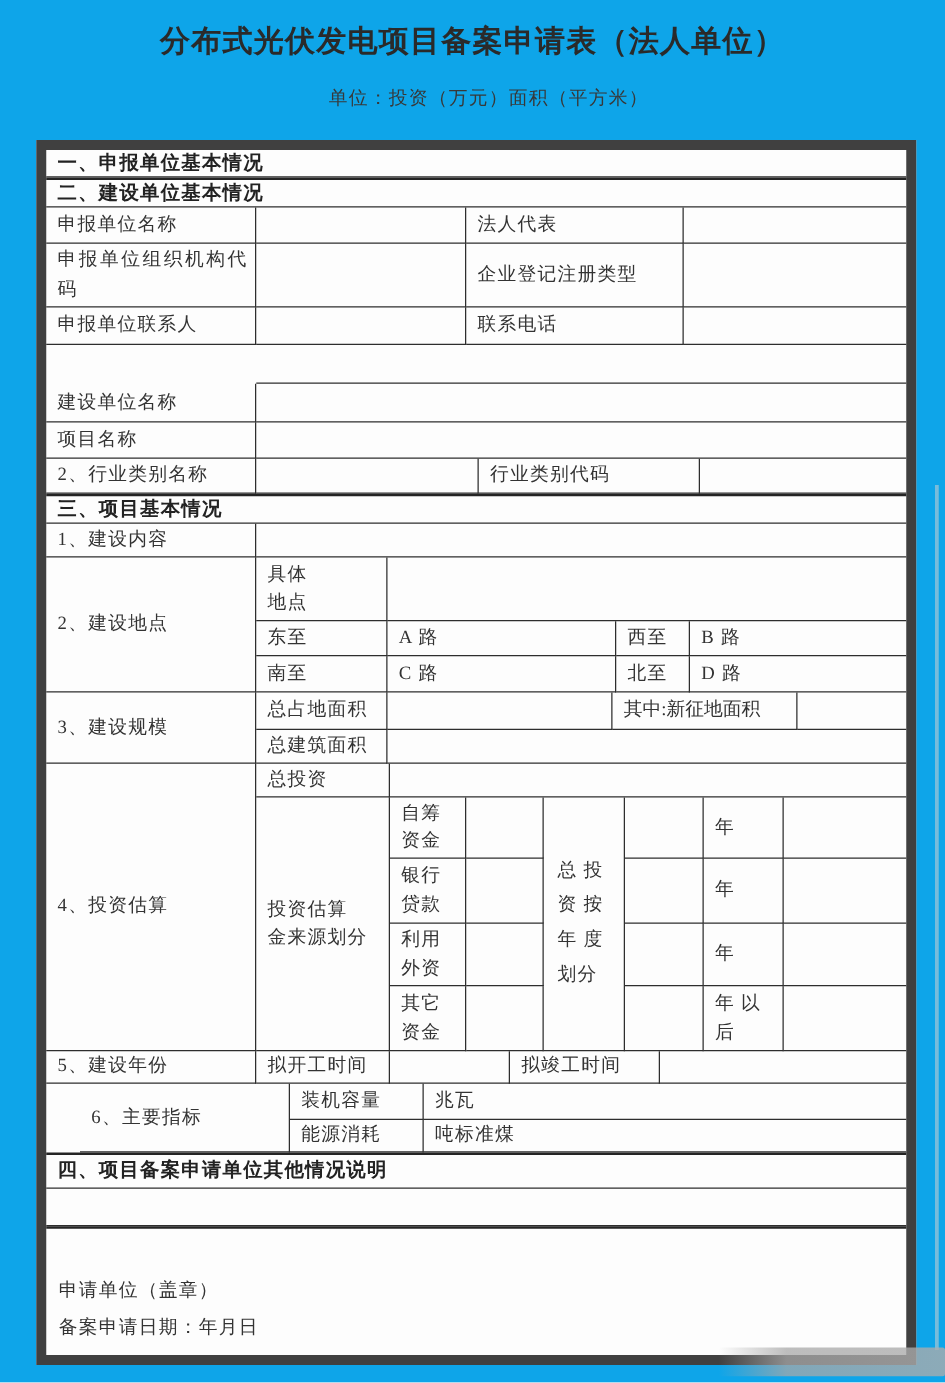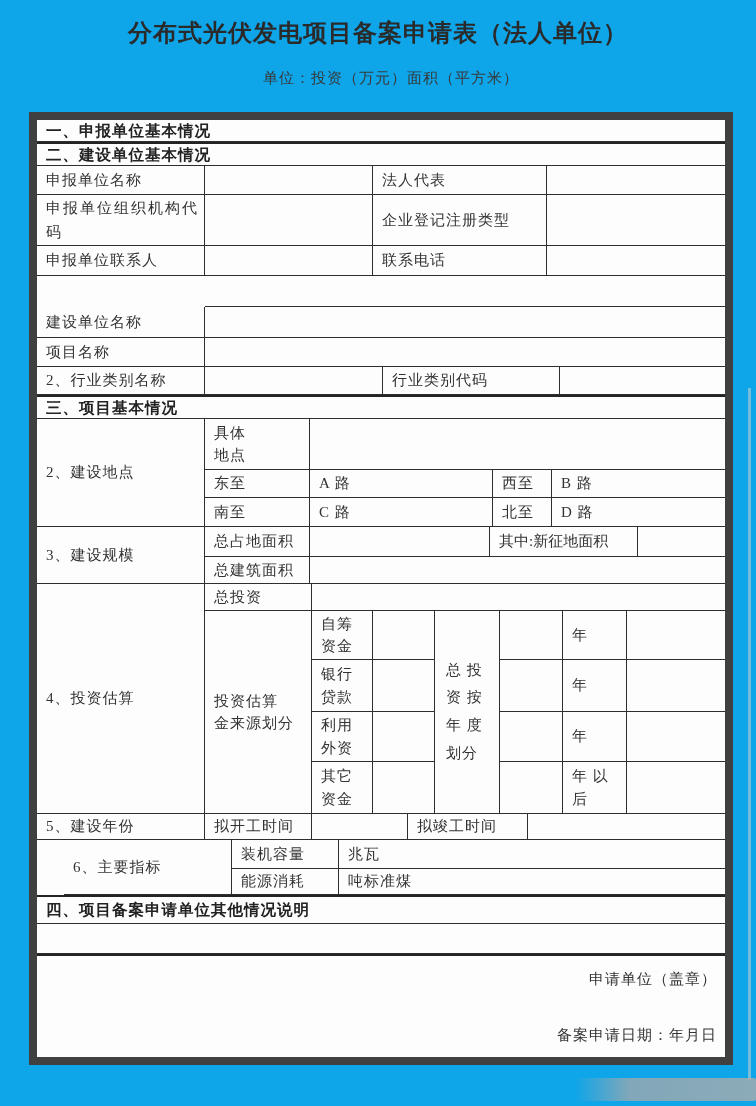--- a/index.html
+++ b/index.html
@@ -33,22 +33,22 @@
     font-size:15px; line-height:1.4; letter-spacing:1px;
     white-space:pre-line; overflow:hidden; color:#333;
   }
   .end { border-right:none; }
   .nbb { border-bottom:none; }
   .hdr { font-weight:700; font-size:15.5px; letter-spacing:1px; color:#222; }
   .vmid { line-height:1.5; }
   .byyear { line-height:1.85; padding-left:11px; }
   .orgcode { letter-spacing:2px; line-height:1.6; }
   .sig {
-    flex-direction:column; justify-content:flex-end; align-items:flex-end;
-    padding:6px 8px 8px 10px; line-height:1.9;gap:27px;
+    flex-direction:column; justify-content:flex-end; align-items:flex-start;
+    padding:6px 8px 8px 10px; line-height:1.9;
   }
   
   .g-h   { grid-template-columns:1fr; }
   .g-s1  { grid-template-columns:168px 168px 174px 1fr; grid-template-rows:29px 51px 30px;
            grid-template-areas:"l1 v1 l2 v2" "l3 v3 l4 v4" "l5 v5 l6 v6"; }
   .g-s2a { grid-template-columns:168px 1fr; grid-template-rows:31px 31px 29px;
            grid-template-areas:"p1 q1" "p2 q2" "p3 q3"; }
   .g-s2b { grid-template-columns:168px 178px 177px 1fr; grid-template-rows:28px;
            grid-template-areas:"l1 v1 l2 v2"; }
   .g-row2 { grid-template-columns:168px 1fr; grid-template-rows:27px; grid-template-areas:"l1 v1"; }
@@ -123,20 +123,24 @@
     </div>
     <div class="band g-s2b">
       <div class="c" style="grid-area:l1">2、行业类别名称</div>
       <div class="c" style="grid-area:v1"></div>
       <div class="c" style="grid-area:l2">行业类别代码</div>
       <div class="c end" style="grid-area:v2"></div>
     </div>
 
     <div class="band g-h hrow tt">
       <div class="c end hdr">三、项目基本情况</div>
+    </div>
+    <div class="band g-row2">
+      <div class="c" style="grid-area:l1">1、建设内容</div>
+      <div class="c end" style="grid-area:v1"></div>
     </div>
     <div class="band g-loc">
       <div class="c" style="grid-area:a">2、建设地点</div>
       <div class="c vmid" style="grid-area:d">具体
 地点</div>
       <div class="c end" style="grid-area:dv"></div>
       <div class="c" style="grid-area:e">东至</div>
       <div class="c" style="grid-area:ev">A 路</div>
       <div class="c" style="grid-area:w">西至</div>
       <div class="c end" style="grid-area:wv">B 路</div>

